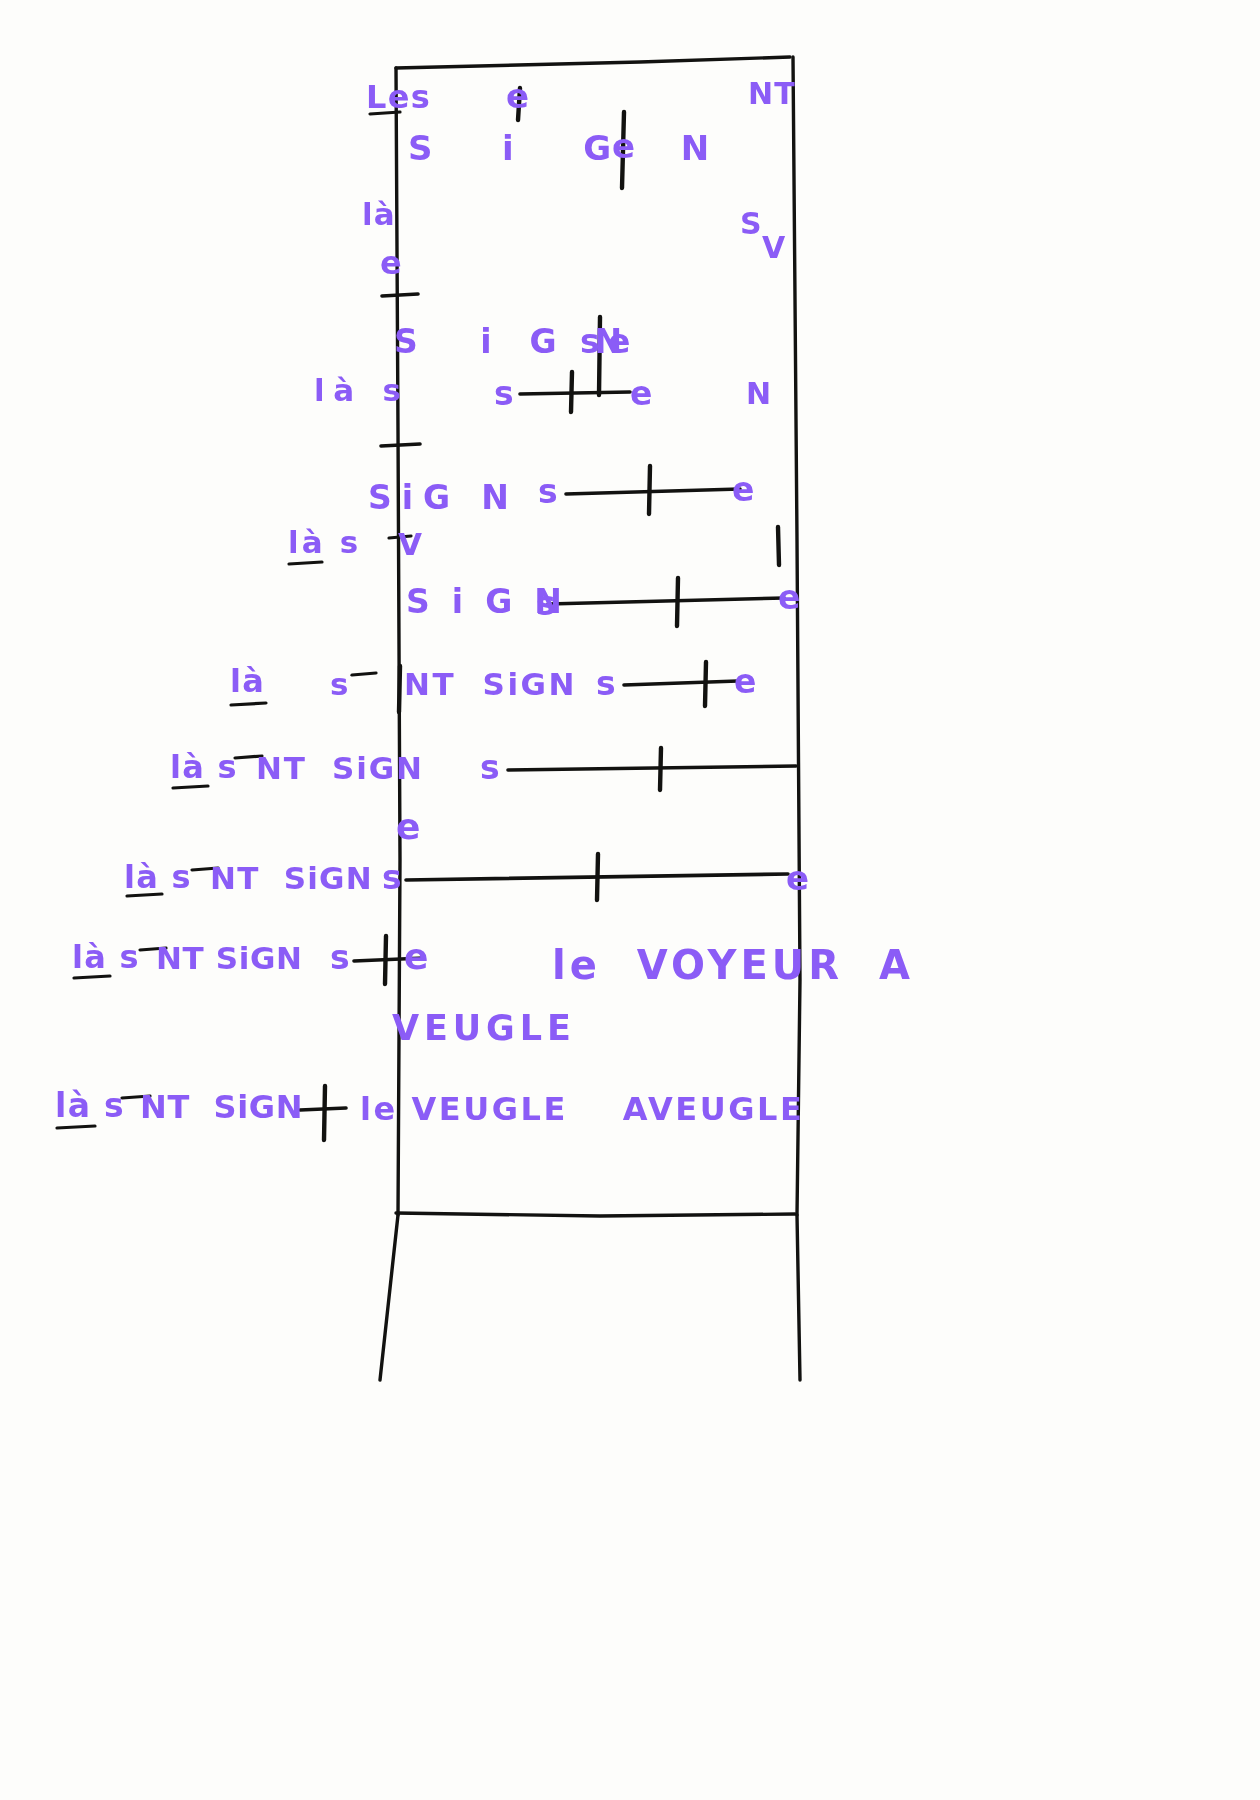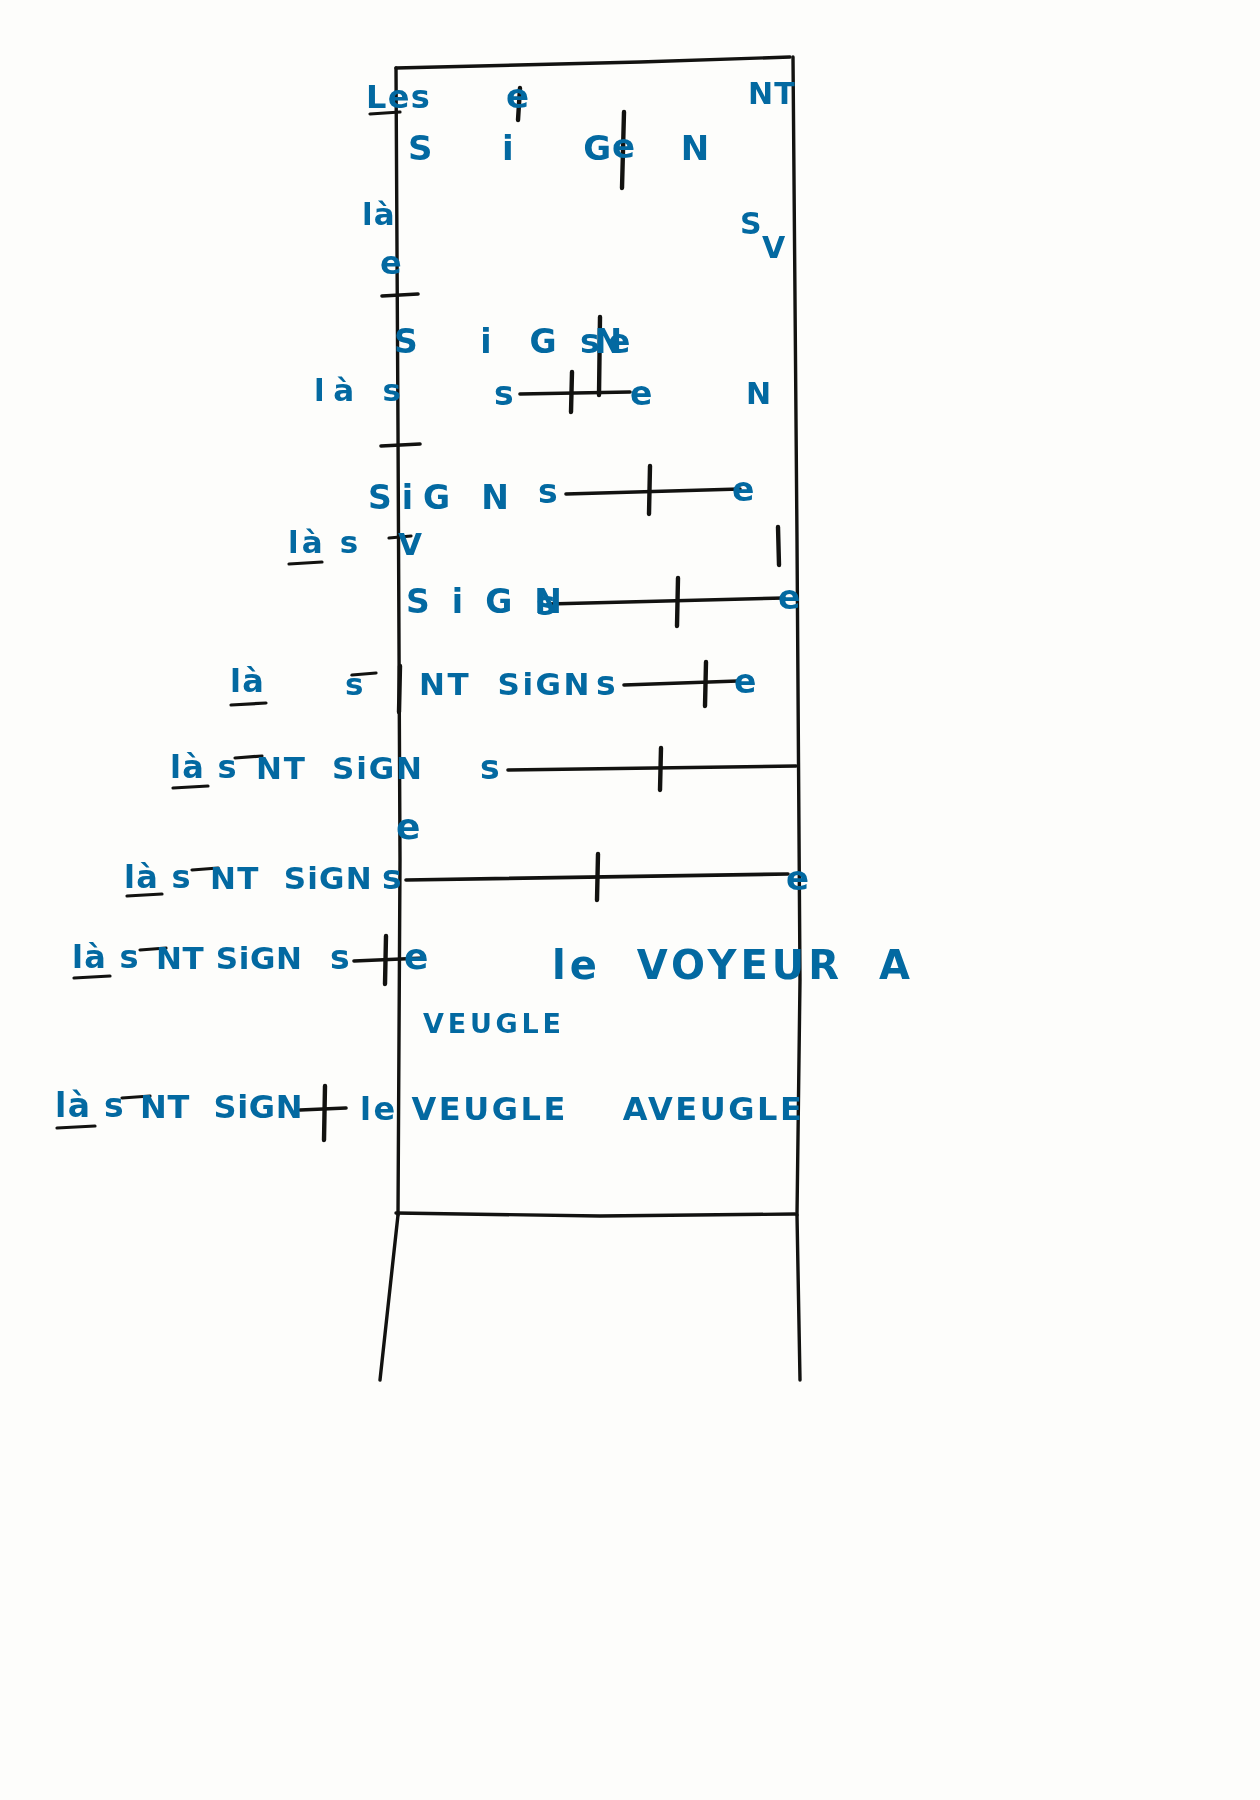--- a/index.html
+++ b/index.html
@@ -5,21 +5,21 @@
   html,body{margin:0;padding:0;background:#ffffff;}
   body{
     font-family:"DejaVu Sans", sans-serif;
     width:1260px;height:1800px;position:relative;overflow:hidden;
     background:#fdfdfb;
   }
   #stage{position:absolute;inset:0;width:1260px;height:1800px;}
   .hand{
     position:absolute;
     font-family:"DejaVu Sans", sans-serif;
-    color:#0369a1;
+    color:#8b5cf6;
     white-space:pre;
     font-weight:600;
     letter-spacing:0.04em;
   }
   svg.ink{position:absolute;left:0;top:0;width:1260px;height:1800px;overflow:visible;}
   .stroke{fill:none;stroke:#121210;stroke-linecap:round;stroke-linejoin:round;}
   .frame{stroke-width:3.4;}
   .rule{stroke-width:3.6;}
   .tick{stroke-width:4.4;}
 </style>
@@ -115,40 +115,40 @@
   <span class="hand" style="left:732px;top:470px;font-size:33px;">e</span>
 
   <span class="hand" style="left:288px;top:524px;font-size:31px;letter-spacing:0.10em;">là s</span>
   <span class="hand" style="left:398px;top:526px;font-size:31px;">V</span>
 
   <span class="hand" style="left:406px;top:582px;font-size:33px;letter-spacing:0.16em;">S i G N</span>
   <span class="hand" style="left:536px;top:584px;font-size:33px;">s</span>
   <span class="hand" style="left:778px;top:578px;font-size:33px;">e</span>
 
   <span class="hand" style="left:230px;top:662px;font-size:32px;">là</span>
-  <span class="hand" style="left:330px;top:666px;font-size:31px;letter-spacing:0.08em;margin-left:15px;">s    NT  SiGN</span>
+  <span class="hand" style="left:330px;top:666px;font-size:31px;letter-spacing:0.08em;">s    NT  SiGN</span>
   <span class="hand" style="left:596px;top:664px;font-size:33px;">s</span>
   <span class="hand" style="left:734px;top:662px;font-size:33px;">e</span>
 
   <span class="hand" style="left:170px;top:748px;font-size:32px;letter-spacing:0.04em;">là s</span>
   <span class="hand" style="left:256px;top:750px;font-size:31px;letter-spacing:0.06em;">NT  SiGN</span>
   <span class="hand" style="left:480px;top:748px;font-size:33px;">s</span>
 
   <span class="hand" style="left:396px;top:806px;font-size:36px;">e</span>
 
   <span class="hand" style="left:124px;top:858px;font-size:32px;letter-spacing:0.04em;">là s</span>
   <span class="hand" style="left:210px;top:860px;font-size:31px;letter-spacing:0.04em;">NT  SiGN</span>
   <span class="hand" style="left:382px;top:858px;font-size:33px;">s</span>
   <span class="hand" style="left:786px;top:858px;font-size:34px;">e</span>
 
   <span class="hand" style="left:72px;top:938px;font-size:32px;letter-spacing:0.04em;">là s</span>
   <span class="hand" style="left:156px;top:940px;font-size:31px;letter-spacing:0.02em;">NT SiGN</span>
   <span class="hand" style="left:330px;top:938px;font-size:33px;">s</span>
   <span class="hand" style="left:404px;top:936px;font-size:36px;">e</span>
   <span class="hand" style="left:552px;top:942px;font-size:40px;letter-spacing:0.10em;">le  VOYEUR  A</span>
 
-  <span class="hand" style="left:423px;top:1008px;font-size:27px;letter-spacing:0.14em;">VEUGLE</span>
+  <span class="hand" style="left:392px;top:1008px;font-size:35px;letter-spacing:0.14em;">VEUGLE</span>
 
   <span class="hand" style="left:55px;top:1086px;font-size:33px;letter-spacing:0.04em;">là s</span>
   <span class="hand" style="left:140px;top:1088px;font-size:32px;letter-spacing:0.02em;">NT  SiGN</span>
   <span class="hand" style="left:360px;top:1090px;font-size:32px;letter-spacing:0.08em;">le VEUGLE    AVEUGLE</span>
 
 </div>
 
 </body></html>

